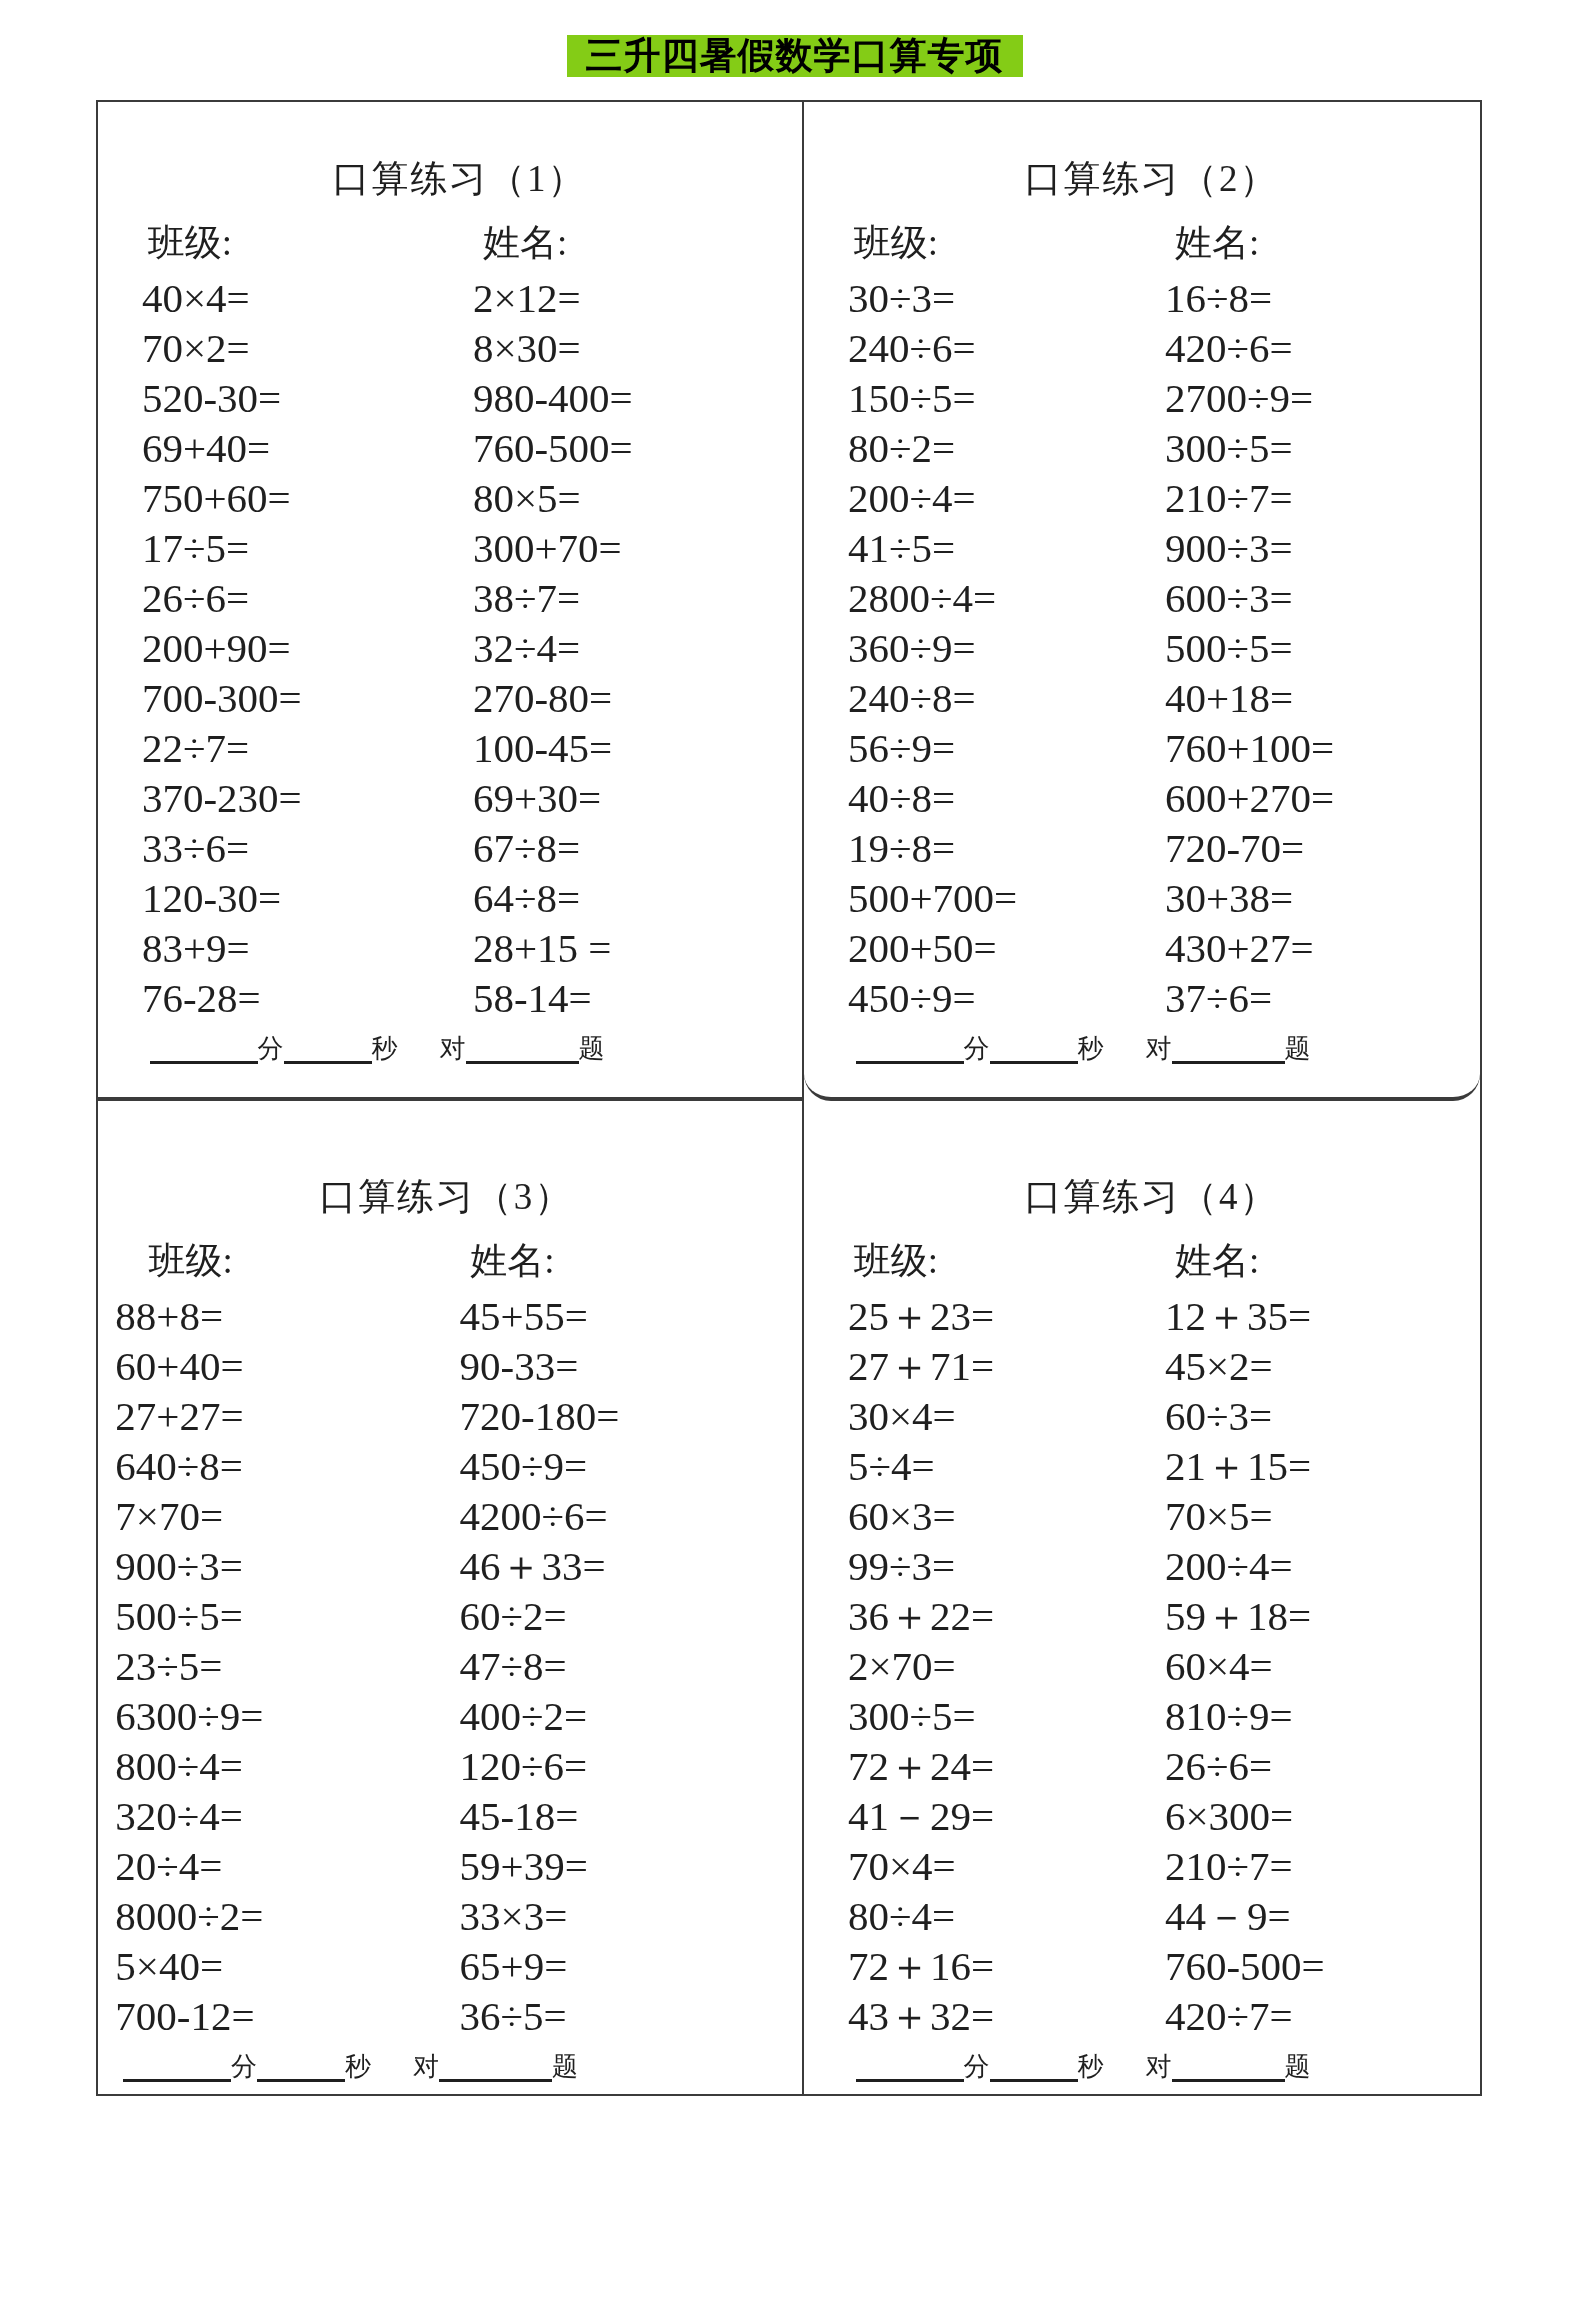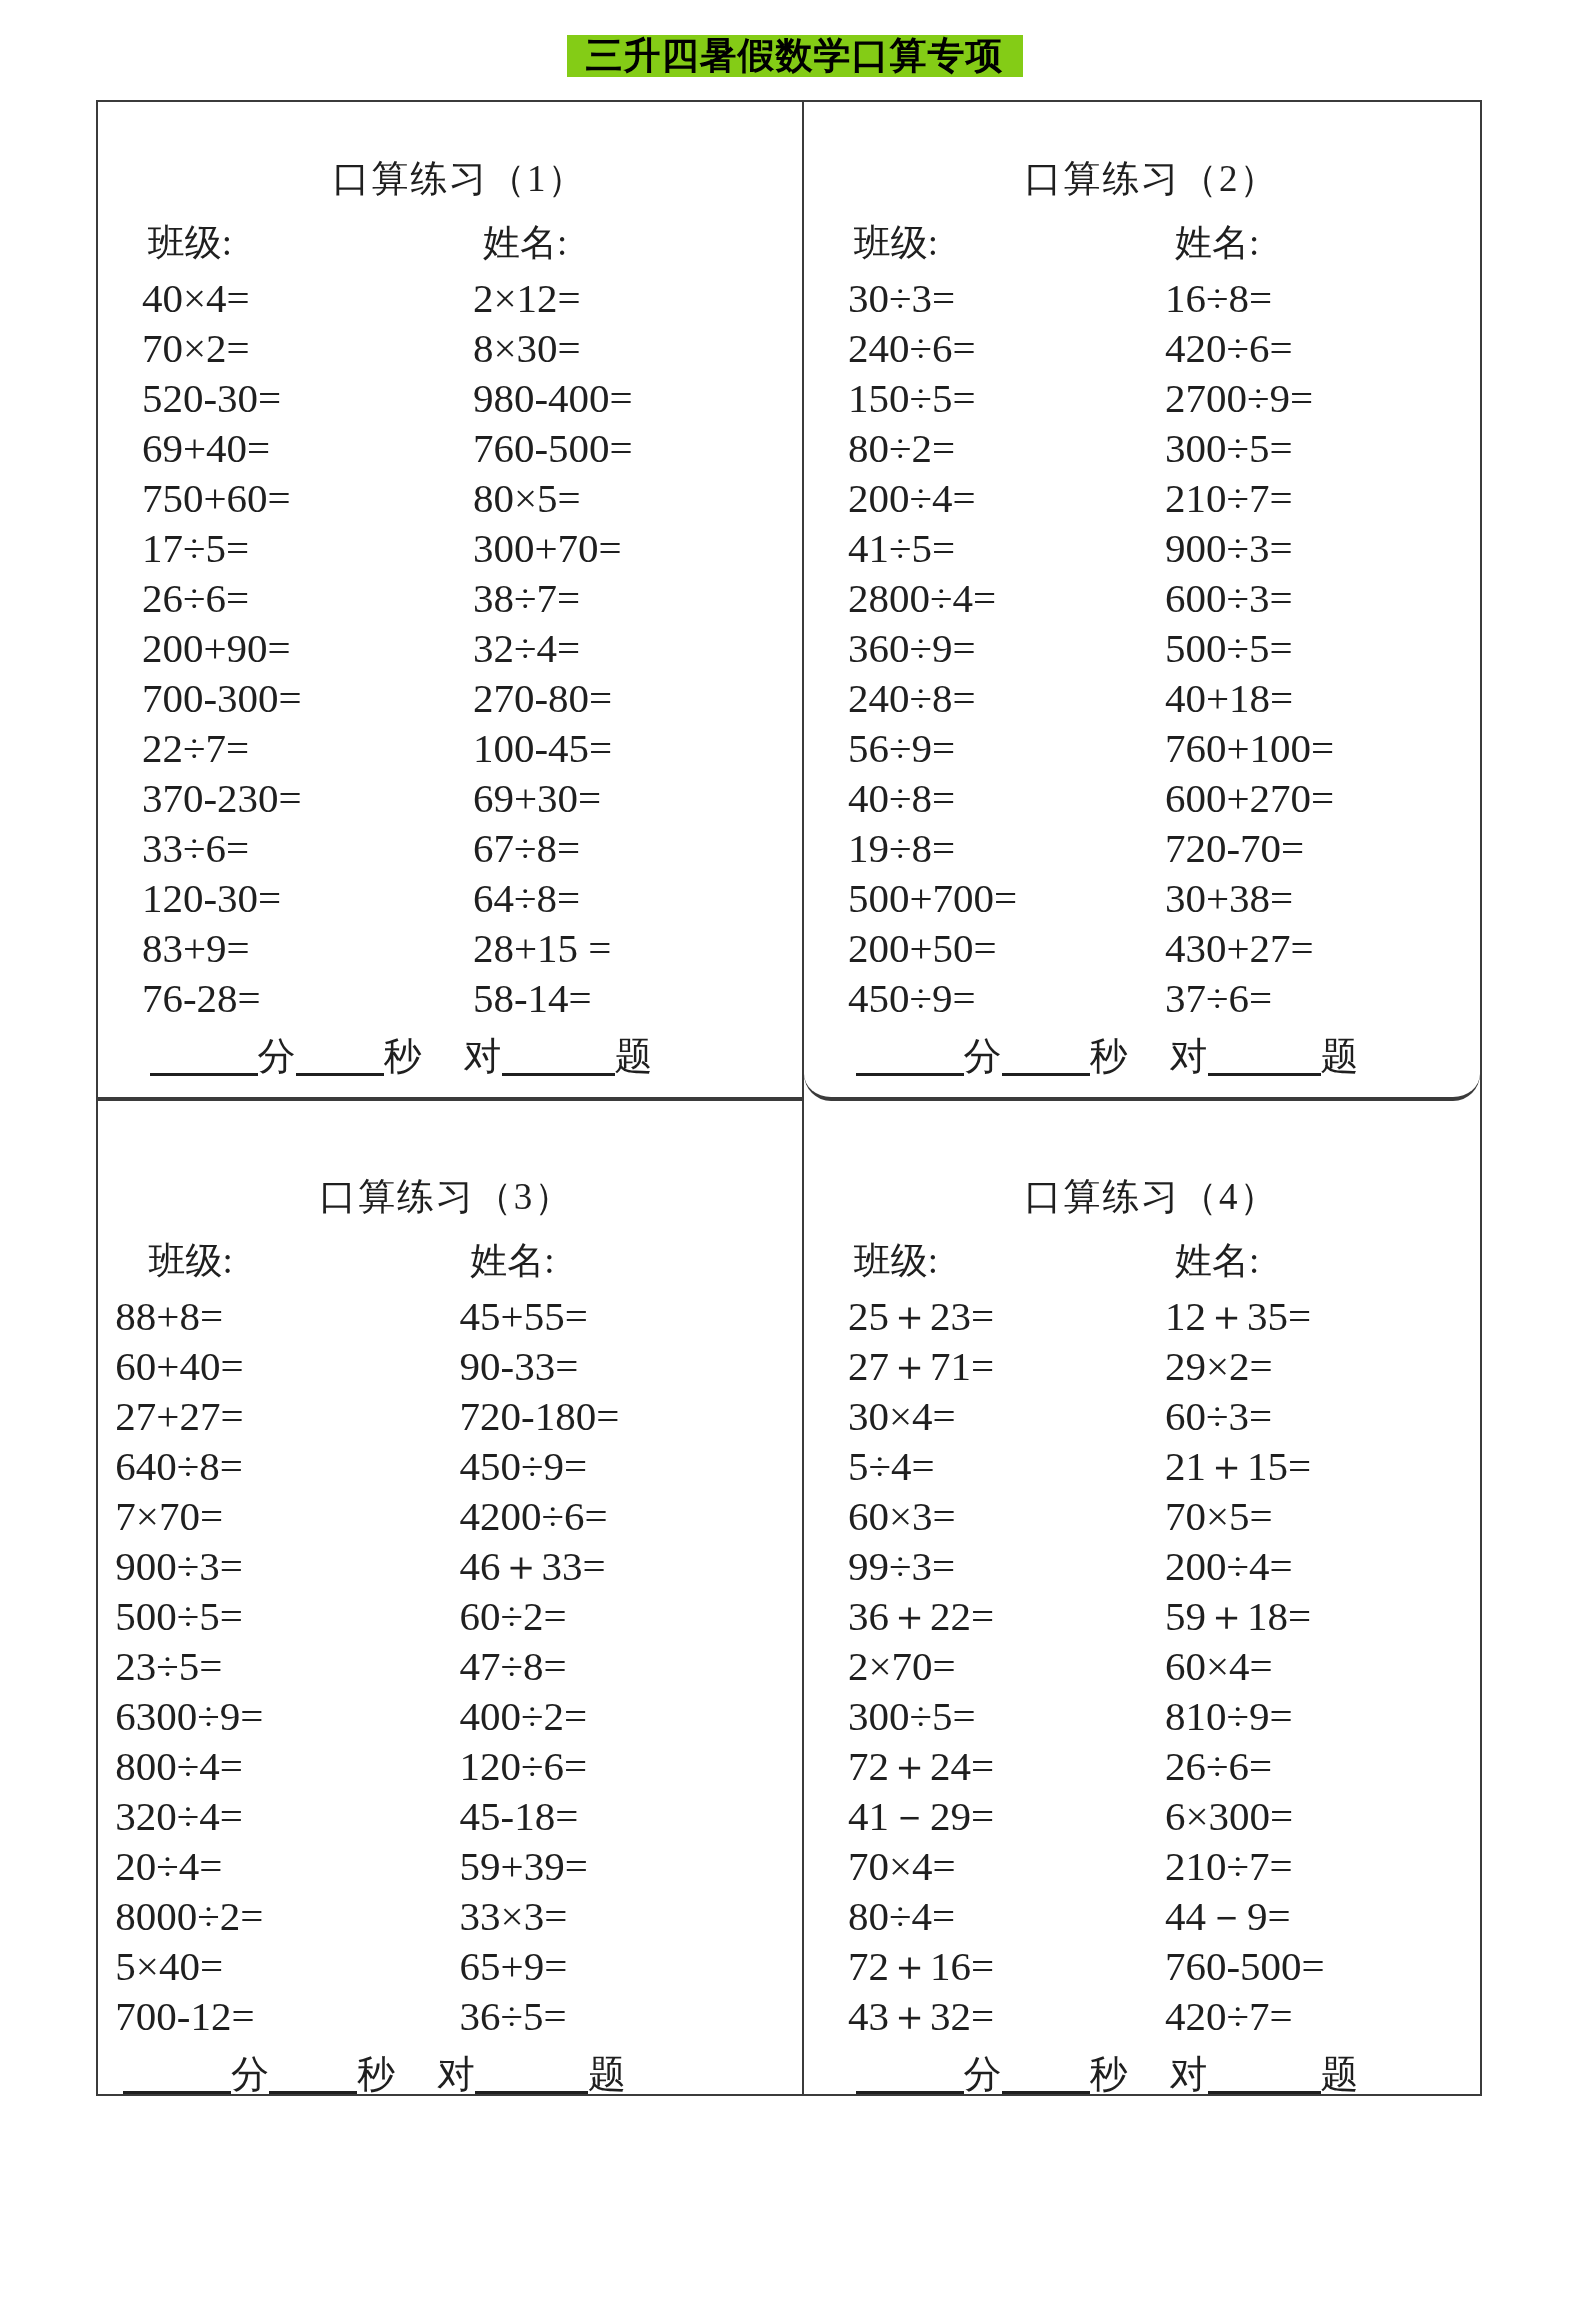--- a/index.html
+++ b/index.html
@@ -47,21 +47,21 @@
   .meta{display:flex;margin-top:17.3px;height:52px;font-size:37px;align-items:center;gap:24px;}
   .meta .m-left{width:50%;box-sizing:border-box;padding-left:7.7px;}
   .cell.c3 .meta .m-left{padding-left:35px;}
   .meta .m-right{width:50%;box-sizing:border-box;padding-left:11.5px;}
 
   .rows{margin-top:3.8px;}
   .row{display:flex;height:50px;align-items:center;font-size:41px;}
   .row .lhs{width:50%;box-sizing:border-box;padding-left:1.9px;white-space:nowrap;}
   .row .rhs{width:50%;box-sizing:border-box;padding-left:13.4px;white-space:nowrap;}
 
-  .foot{margin-top:7.7px;font-size:38px;white-space:nowrap;padding-left:9.6px;}
+  .foot{margin-top:7.7px;font-size:26px;white-space:nowrap;padding-left:9.6px;}
   .blank{
     display:inline-block;height:9.6px;
     border-bottom:3.8px solid #1f1f1f;
     vertical-align:-7.7px;
   }
   .blank.b1{width:108px;}
   .blank.b2{width:88px;}
   .blank.b3{width:113px;}
   .foot .gap{display:inline-block;width:42px;}
 </style>
@@ -295,21 +295,21 @@
         <span class="m-left">班级:</span>
         <span class="m-right">姓名:</span>
       </div>
       <div class="rows">
           <div class="row">
             <span class="lhs">25＋23=</span>
             <span class="rhs">12＋35=</span>
           </div>
           <div class="row">
             <span class="lhs">27＋71=</span>
-            <span class="rhs">29×2=</span>
+            <span class="rhs">45×2=</span>
           </div>
           <div class="row">
             <span class="lhs">30×4=</span>
             <span class="rhs">60÷3=</span>
           </div>
           <div class="row">
             <span class="lhs">5÷4=</span>
             <span class="rhs">21＋15=</span>
           </div>
           <div class="row">

